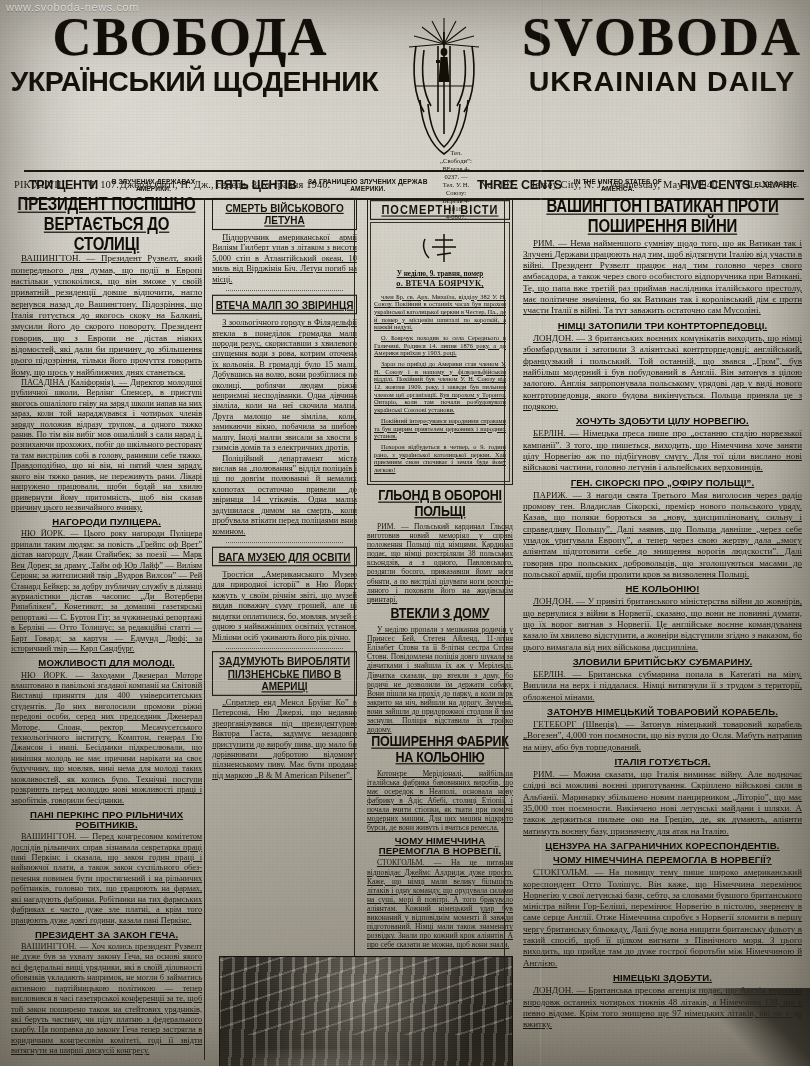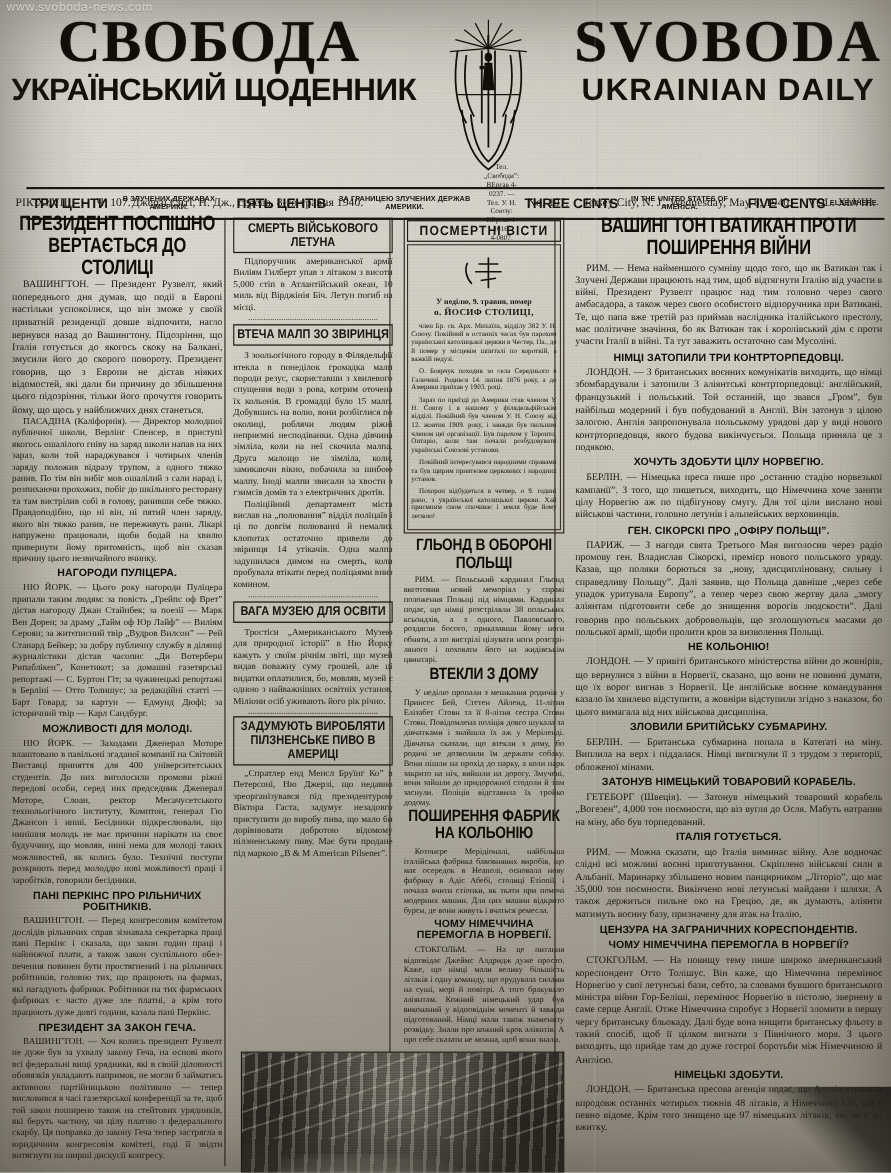--- a/index.html
+++ b/index.html
@@ -92,21 +92,21 @@
     border-top:2px solid #1c1812;border-bottom:2px solid #1c1812;
     display:flex;align-items:center;
     font-family:"Liberation Sans",sans-serif;
   }
   .price-cell{display:flex;align-items:center;gap:4px;padding:0 5px;}
   .price-big{font-size:12.5px;font-weight:bold;letter-spacing:-.3px;white-space:nowrap;}
   .price-small{font-size:6.6px;font-weight:bold;line-height:1.12;text-align:center;letter-spacing:.1px;}
   .phones{flex:1;text-align:center;font-family:"Liberation Serif",serif;font-size:6.6px;line-height:1.2;}
 
   
-  .cols{position:absolute;left:6px;right:6px;top:198px;bottom:6px;display:flex;}
+  .cols{position:absolute;left:6px;right:6px;top:198px;bottom:6px;display:flex;text-decoration:underline;}
   .col{position:relative;padding:0 5px;}
   .c1{width:198px;}
   .c2{width:150px;}
   .c3{width:150px;}
   .c4{width:289px;padding-right:2px;}
   .rule{position:absolute;top:0;bottom:0;width:0;border-left:1px solid #2a241b;}
 
   
   .hl{
     font-family:"Liberation Sans",sans-serif;
@@ -352,21 +352,21 @@
                   <line x1="24" y1="3" x2="24" y2="31"></line>
                   <line x1="15" y1="9" x2="33" y2="9"></line>
                   <line x1="12" y1="16" x2="36" y2="16"></line>
                   <line x1="17" y1="24" x2="31" y2="22"></line>
                   <path d="M5 8 C2 14 4 22 9 27"></path>
                 </g>
               </svg>
             </div>
             <div class="obit-name">
               <div>У неділю, 9. травня, помер</div>
-              <div class="big">о. ЙОСИФ СТОЛИЦІ,</div>
+              <div class="big">о. ВТЕЧА БОЯРЧУК,</div>
             </div>
             <p class="obit-p">член Бр. св. Арх. Михаїла, відділу 382 У. Н. Союзу. Покійний в останніх часах був парохом української католицької церкви в Честер, Па., де й помер у місцевім шпиталі по короткій, а важкій недузі.</p>
             <p class="obit-p">О. Боярчук походив зо села Середнього в Галичині. Родився 14. липня 1876 року, а до Америки приїхав у 1903. році.</p>
             <p class="obit-p">Зараз по приїзді до Америки став членом У. Н. Союзу і в нашому у філядельфійськім відділі. Покійний був членом У. Н. Союзу від 12. жовтня 1909. року, і завжди був пильним членом цеї організації. Був парохом у Торонто, Онтаріо, коли там почали розбудовувати українські Союзові установи.</p>
             <p class="obit-p">Покійний інтересувався народними справами та був щирим приятелем церковних і народних установ.</p>
             <p class="obit-p">Похорон відбудеться в четвер, о 9. годині рано, з української католицької церкви. Хай приємним сном спочиває і земля буде йому легкою!</p>
           </div>
         </div>
         <div class="hl hl-lg">ГЛЬОНД В ОБОРОНІ ПОЛЬЩІ</div>
         <p class="body tight">РИМ. — Польський кардинал Гльонд виготовив новий меморіял у справі положення Польщі під німцями. Кардинал подає, що німці розстріляли 38 польських ксьондзів, а з одного, Павловського, роздягли босого, приказавши йому ноги обняти, а по вистрілі цілувати ноги розстрі­ляного і поховати його на жидівськім цвинтарі.</p>

